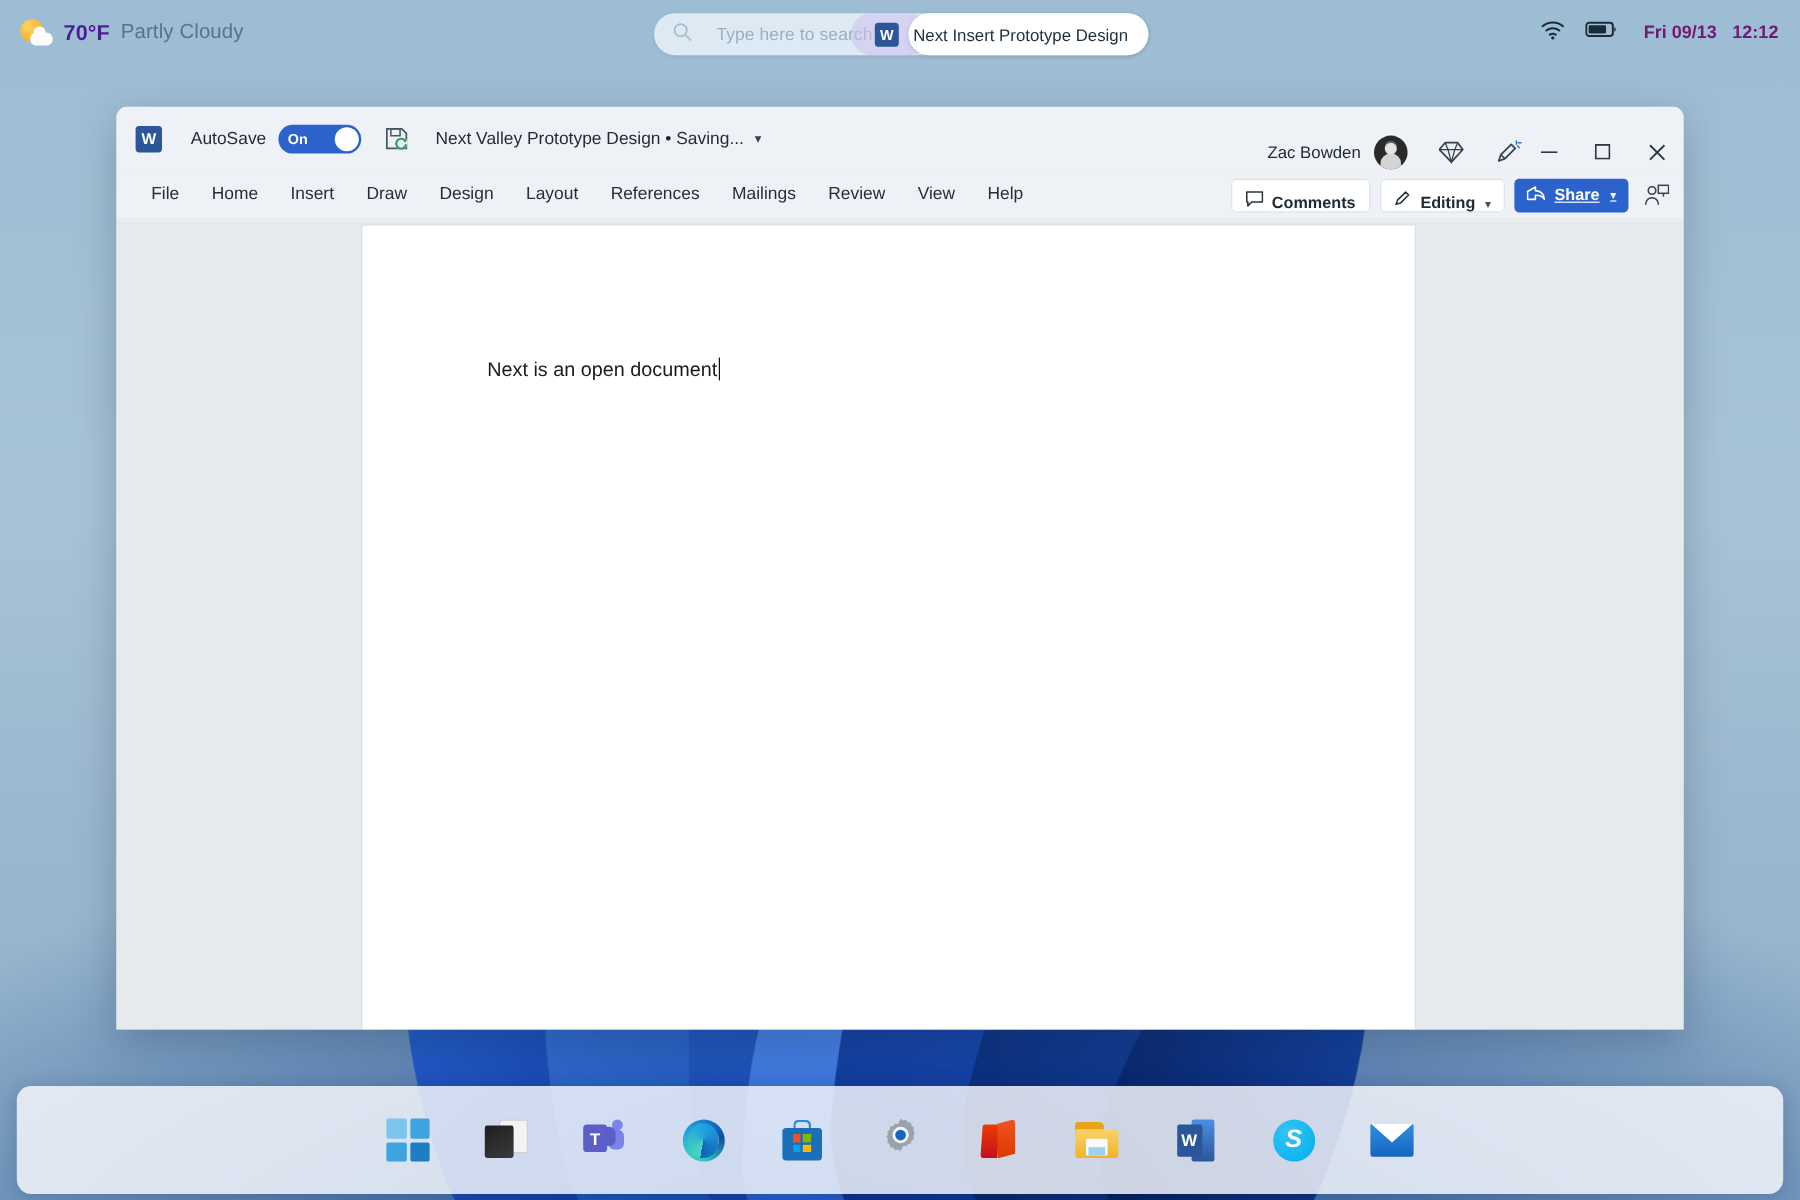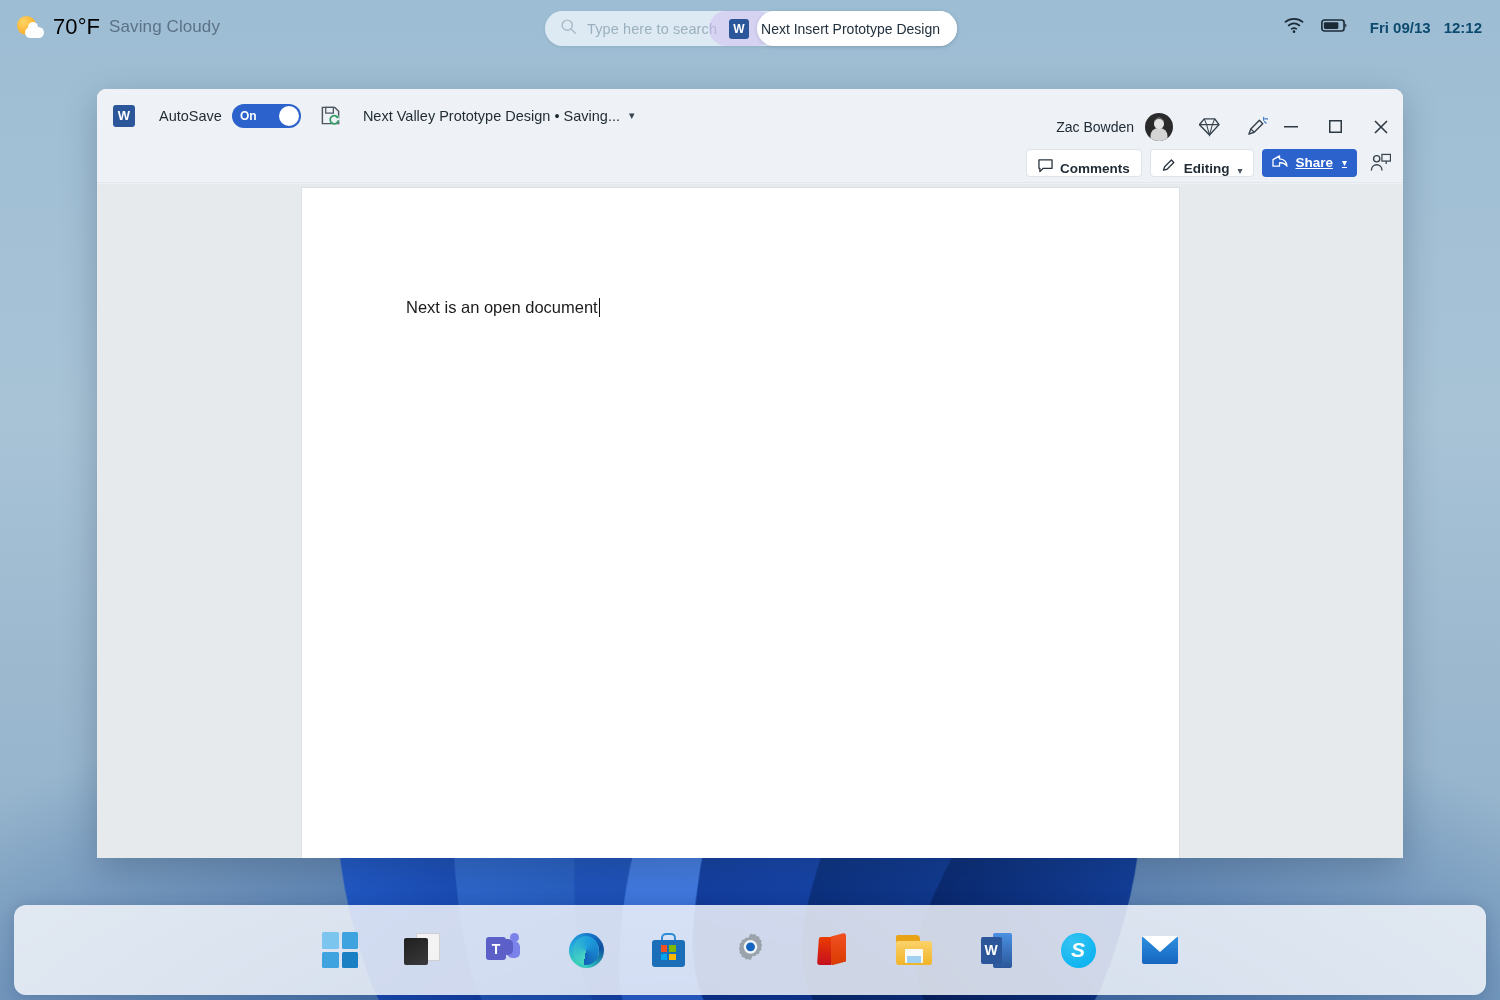--- a/index.html
+++ b/index.html
@@ -63,34 +63,34 @@
     background: radial-gradient(circle at 35% 32%, #ffd466 0%, #fcae27 70%, #f09012 100%);
   }
   .sun-cloud .cloud {
     position: absolute; right: 0; bottom: 1px; width: 19px; height: 11px;
     background: #fdfdfd; border-radius: 9px;
   }
   .sun-cloud .cloud::before {
     content: ""; position: absolute; left: 3px; top: -5px;
     width: 10px; height: 10px; border-radius: 50%; background: #fdfdfd;
   }
-  .temp { font-size: 22px; font-weight: normal; color: #000000; letter-spacing: .1px; }
+  .temp { font-size: 18px; font-weight: bold; color: #4c1d95; letter-spacing: .1px; }
   .cond { font-size: 17px; color: #5c7287; letter-spacing: .1px; }
 
   #desk-search {
     position: absolute; left: 545px; top: 11px;
     width: 412px; height: 35px;
     background: rgba(238,245,250,0.80);
     border-radius: 18px;
     display: flex; align-items: center;
     box-shadow: 0 1px 3px rgba(20,40,60,.10);
   }
   #desk-search .mag { margin-left: 15px; opacity: .55; }
   #desk-search .ph {
-    margin-left: 10px; font-size: 14.5px; color: #9bb0bf; letter-spacing: .1px;
+    margin-left: 20px; font-size: 14.5px; color: #9bb0bf; letter-spacing: .1px;
   }
   #doc-pill {
     position: absolute; right: 0; top: 0;
     height: 35px; display: flex; align-items: center;
     background: #ffffff; border-radius: 18px;
     padding-right: 17px;
     box-shadow: 0 1px 4px rgba(20,40,60,.13);
   }
   #doc-pill .wordmini {
     width: 20px; height: 20px; border-radius: 3px;
@@ -104,21 +104,21 @@
   #pill-halo {
     position: absolute; right: 182px; top: 0; width: 66px; height: 35px;
     background: rgba(205,190,240,.55); border-radius: 18px;
   }
 
   #tray {
     position: absolute; right: 18px; top: 0; height: 54px;
     display: flex; align-items: center; gap: 16px;
   }
   #tray .clock { display: flex; gap: 13px; margin-left: 6px; }
-  #tray .clock span { font-size: 15px; font-weight: bold; color: #0c4a6e; }
+  #tray .clock span { font-size: 15px; font-weight: bold; color: #701a75; }
 
   
   #word-window {
     position: absolute; left: 97px; top: 89px;
     width: 1306px; height: 769px;
     background: #eef1f5;
     border-radius: 9px 9px 0 0;
     box-shadow: 0 10px 34px rgba(15,35,60,.26);
     overflow: hidden;
     z-index: 20;
@@ -328,21 +328,21 @@
 </div>
 
 <div id="topbar">
 
   <div id="weather">
     <div class="sun-cloud">
       <div class="sun"></div>
         <div class="cloud"></div>
     </div>
     <span class="temp">70°F</span>
-    <span class="cond">Saving Cloudy</span>
+    <span class="cond">Partly Cloudy</span>
   </div>
 
   <div id="desk-search">
     <span class="mag">
       <svg width="17" height="17" viewBox="0 0 20 20">
           <circle cx="8.5" cy="8.5" r="6" fill="none" stroke="#7e95a7" stroke-width="1.7"></circle>
           <line x1="13" y1="13" x2="18" y2="18" stroke="#7e95a7" stroke-width="1.7" stroke-linecap="round"></line>
         </svg>
     </span>
     <span class="ph">Type here to search</span>
@@ -427,20 +427,33 @@
       <span class="wctrl close">
         <svg width="14" height="14" viewBox="0 0 14 14">
             <line x1="1" y1="1" x2="13" y2="13" stroke="currentColor" stroke-width="1.6"></line>
             <line x1="13" y1="1" x2="1" y2="13" stroke="currentColor" stroke-width="1.6"></line>
           </svg>
       </span>
     </div>
   </div>
 
   <div id="ribbon">
+    <div class="tabs">
+      <span class="tab">File</span>
+      <span class="tab">Home</span>
+      <span class="tab">Insert</span>
+      <span class="tab">Draw</span>
+      <span class="tab">Design</span>
+      <span class="tab">Layout</span>
+      <span class="tab">References</span>
+      <span class="tab">Mailings</span>
+      <span class="tab">Review</span>
+      <span class="tab">View</span>
+      <span class="tab">Help</span>
+    </div>
 
     <div id="ribbon-right">
       <span class="chip">
         <span>
           <svg width="15" height="14" viewBox="0 0 16 15">
               <path d="M1 1h14v9H5.5L2 13.5V10H1z" fill="none" stroke="#2a353f" stroke-width="1.4" stroke-linejoin="round"></path>
             </svg>
         </span>
         <span>Comments</span>
       </span>

